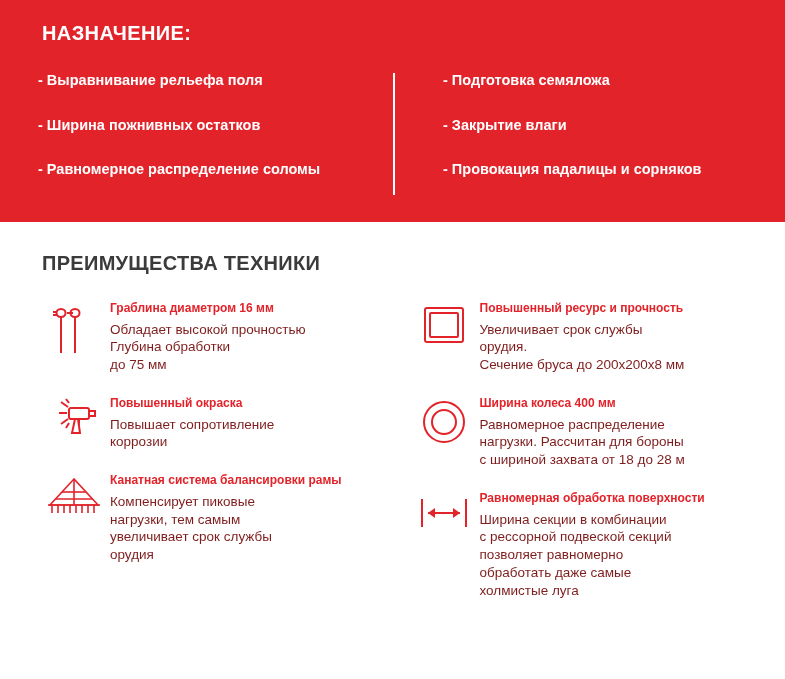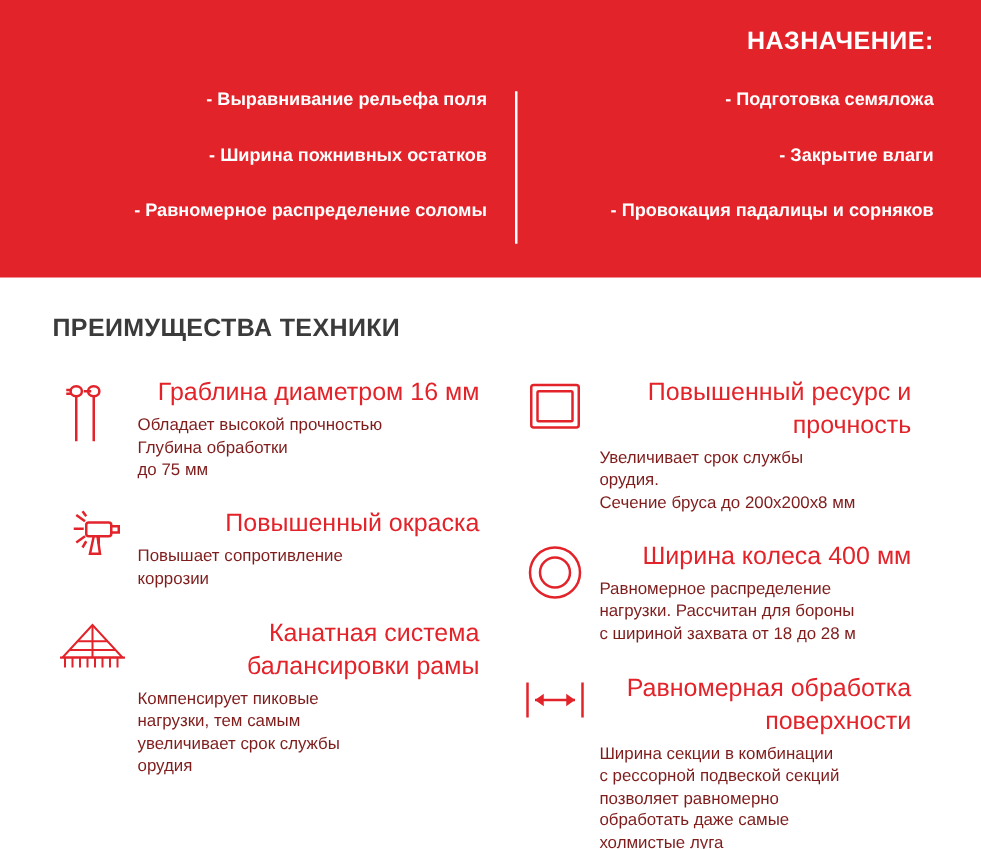--- a/index.html
+++ b/index.html
@@ -15,50 +15,48 @@
   }
 
   
   .purpose-panel {
     background: #e3232a;
     color: #ffffff;
     padding: 22px 38px 26px 38px;
     box-sizing: border-box;
     height: 222px;
     position: relative;
-    text-align: right;
   }
   .purpose-title {
     font-size: 20px;
     font-weight: bold;
     letter-spacing: 0.4px;
     margin: 0 0 26px 4px;
   }
   .purpose-cols {
     display: flex;
     position: relative;
   }
   .purpose-col {
     box-sizing: border-box;
   }
   .purpose-col.left {
     width: 355px;
     padding-right: 22px;
-    margin-left: 40px;
   }
   .purpose-divider {
     width: 2px;
     background: #ffffff;
     margin: 2px 0 0 0;
     height: 122px;
     flex: 0 0 2px;
   }
   .purpose-col.right {
     width: 352px;
-    padding-left: 63px;
+    padding-left: 48px;
   }
   .purpose-item {
     font-size: 14.5px;
     font-weight: bold;
     line-height: 1.35;
     margin-bottom: 25px;
   }
   .purpose-item:last-child { margin-bottom: 0; }
 
   
@@ -90,25 +88,24 @@
     flex: 0 0 72px;
     width: 72px;
     display: flex;
     align-items: flex-start;
     justify-content: center;
     padding-top: 2px;
   }
   .adv-text { flex: 1; }
   .adv-head {
     color: #e3232a;
-    font-weight: normal;
-    font-size: 20px;
+    font-weight: bold;
+    font-size: 12px;
     line-height: 1.3;
     margin-bottom: 4px;
-    text-align: right;
   }
   .adv-body {
     color: #7f1d1d;
     font-size: 13.5px;
     line-height: 1.32;
     white-space: pre-line;
   }
 </style>
 </head>
 <body>

